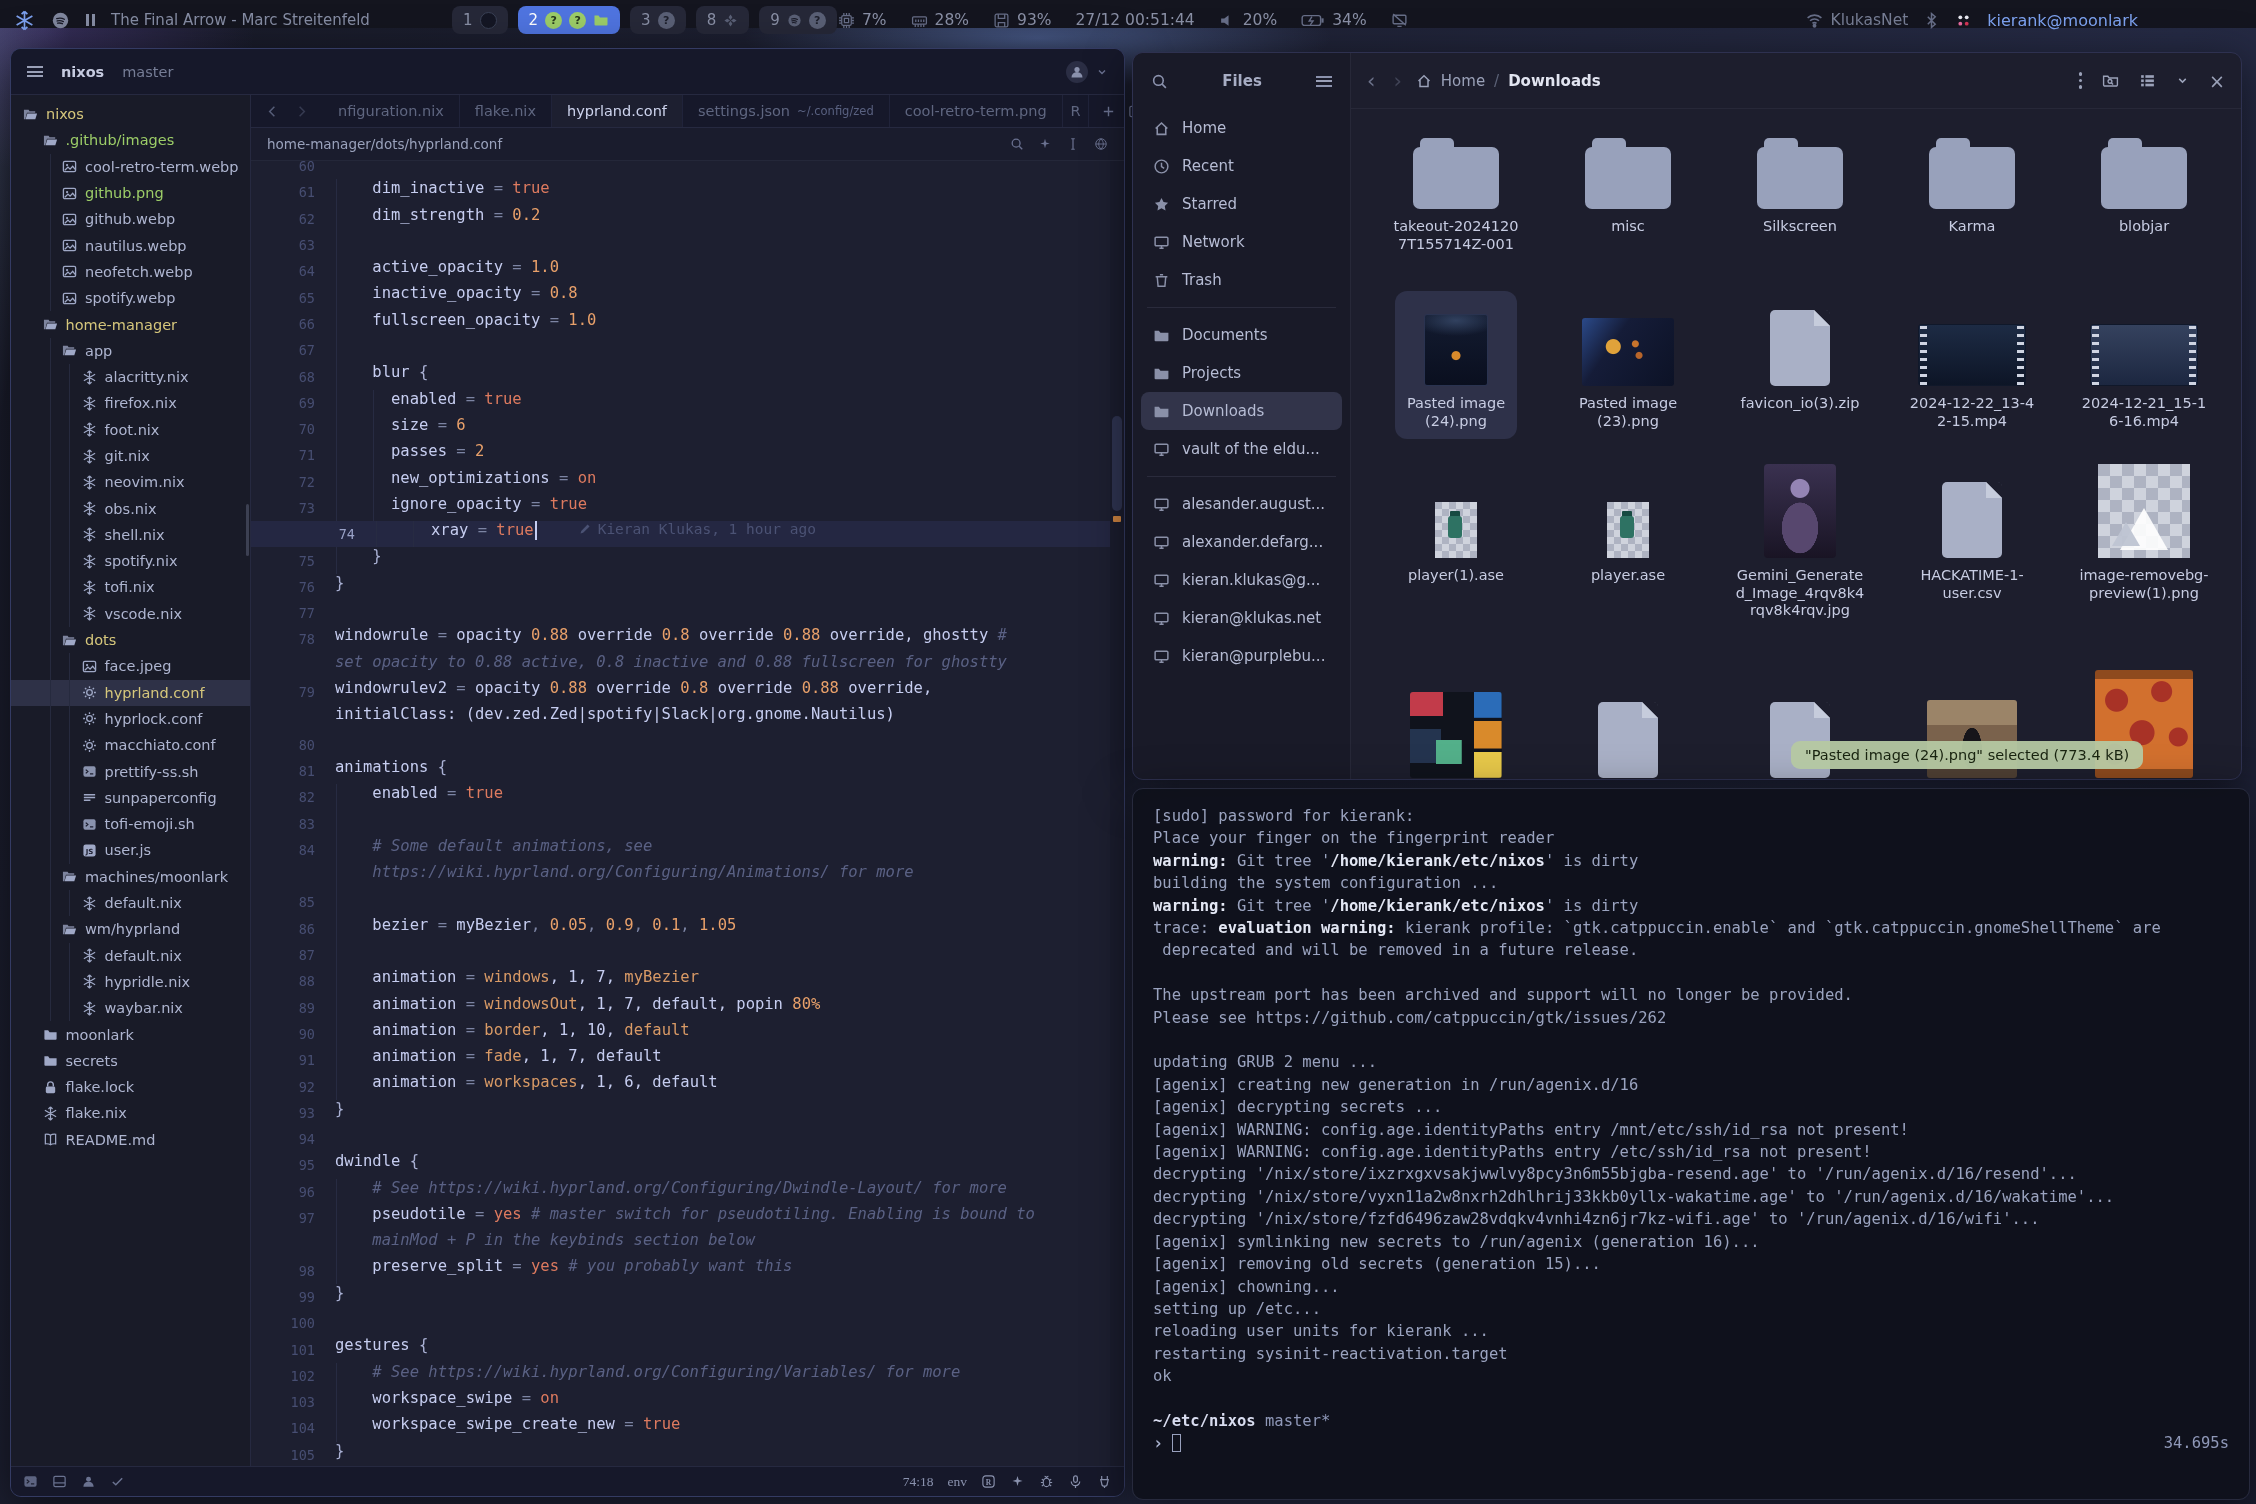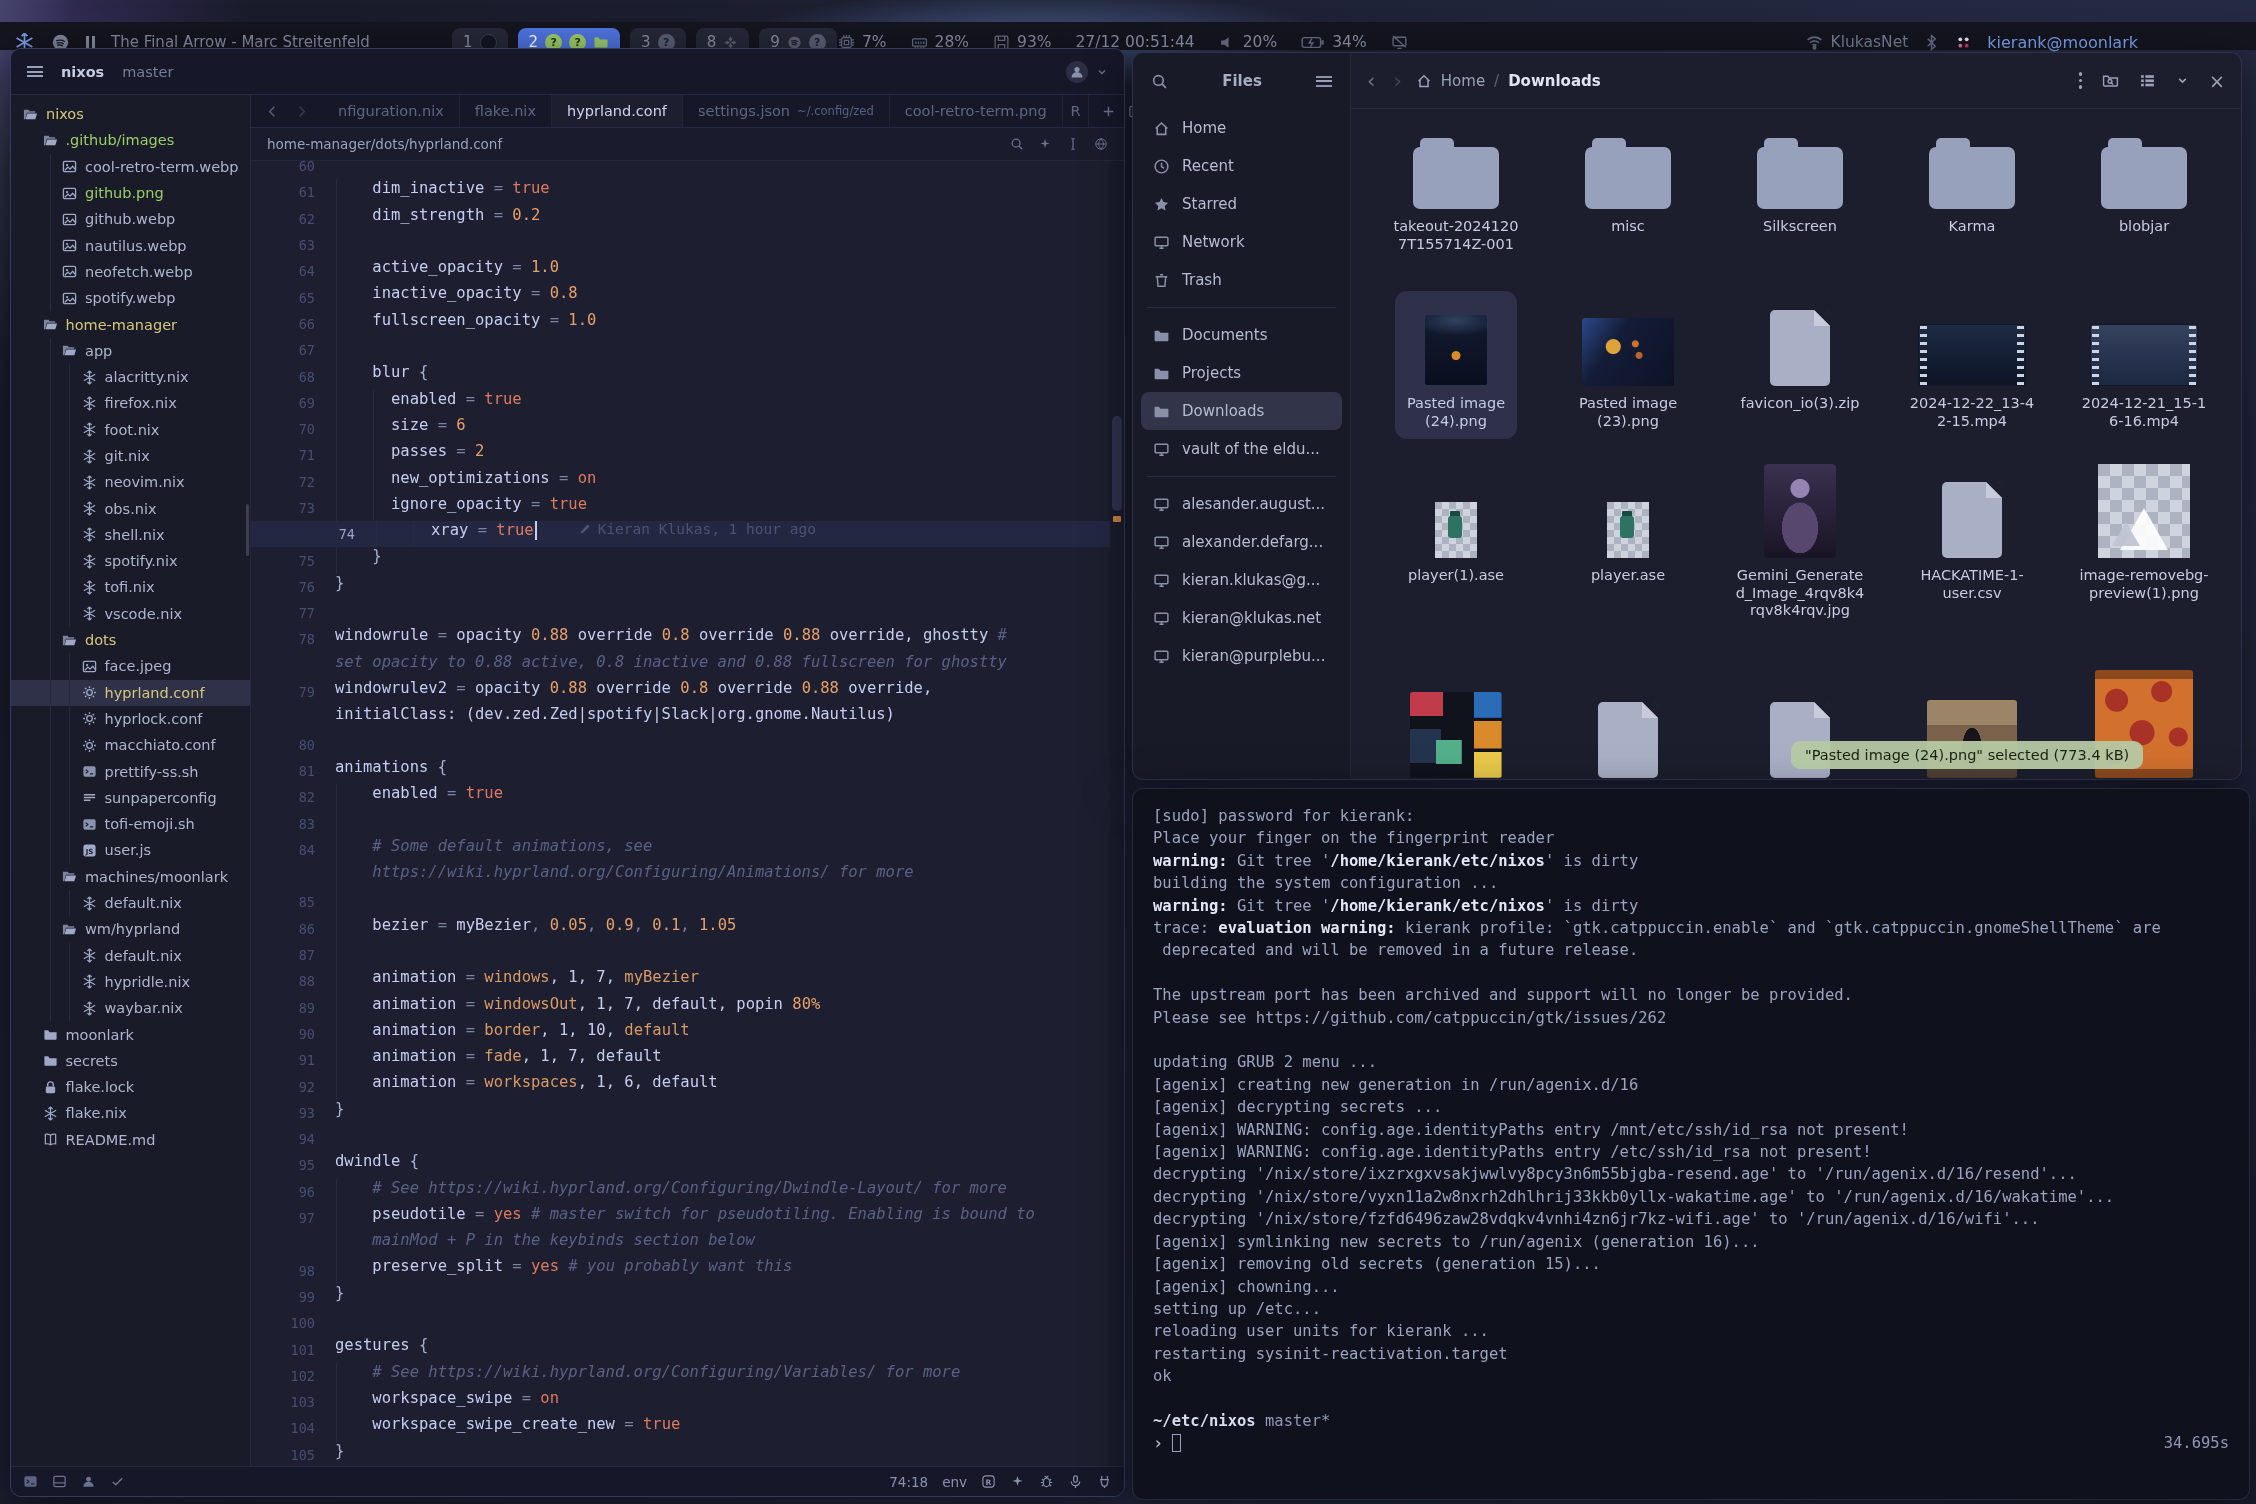--- a/index.html
+++ b/index.html
@@ -10,21 +10,21 @@
       radial-gradient(420px 70px at 46% 38px, rgba(130,170,255,.38), transparent 70%),
       radial-gradient(300px 200px at 2% 2%, rgba(120,90,200,.30), transparent 70%),
       linear-gradient(100deg, rgba(170,195,245,.22), transparent 3%),
       linear-gradient(118deg,#181a28 0%,#1e2134 38%,#252a44 72%,#1a1d30 100%);
     position:relative; color:#c6cbe0;
   }
   .ic { display:inline-flex; align-items:center; justify-content:center; }
   .ic svg { width:100%; height:100%; display:block; }
 
   
-  #waybar { position:absolute; left:0; top:0; width:2256px; height:28px; background:#14151f;margin-top:22px; }
+  #waybar { position:absolute; left:0; top:0; width:2256px; height:28px; background:#14151f; }
   .bar-left { position:absolute; left:14px; top:0; height:40px; display:flex; align-items:center; gap:16px; }
   .logo { width:21px; height:21px; color:#7ca0ee; }
   .bar-spotify { width:19px; height:19px; color:#80879e; }
   .pauseglyph { display:inline-flex; gap:3px; }
   .pauseglyph i { width:3px; height:12px; background:#868da4; display:block; }
   .media-title { font-size:15px; color:#868da4; }
   #workspaces { position:absolute; left:452px; top:6px; display:flex; gap:10px; }
   .pill { height:28px; border-radius:8px; background:#262838; display:flex; align-items:center; gap:7px; padding:0 11px; color:#8a90a6; font-size:15px; }
   .pill.on { background:#4f74e0; color:#fff; }
   .wic { width:17px; height:17px; border-radius:50%; display:inline-flex; align-items:center; justify-content:center; font-size:11px; font-weight:bold; }
@@ -83,21 +83,21 @@
   .cguide { position:absolute; top:0; bottom:0; width:1px; background:#272b42; }
   .t-id { color:#c6cdf0; } .t-op { color:#7c84a3; } .t-num { color:#e8a06a; }
   .t-bool { color:#dd7a5f; } .t-str { color:#d99a66; } .t-pun { color:#aab1d4; }
   .t-com { color:#5a6184; font-style:italic; }
   .ccursor { display:inline-block; width:2px; height:19px; background:#c5cdf2; margin-left:1px; }
   .blame { margin-left:42px; color:#4b5274; display:inline-flex; align-items:center; gap:7px; font-size:14.5px; }
   .blame .ic { width:12px; height:12px; color:#4b5274; }
   .z-scrollbar { position:absolute; right:0; top:0; bottom:0; width:14px; background:rgba(22,24,42,.4); }
   .z-scrollbar .thumb { position:absolute; left:2px; right:2px; top:255px; height:95px; background:#2e3350; border-radius:5px; }
   .z-scrollbar .mark { position:absolute; left:3px; width:8px; height:6px; top:355px; background:#c9813f; border-radius:1px; }
-  .z-status { height:30px; background:#16182a; border-top:1px solid #262940; border-radius:0 0 10px 10px; display:flex; align-items:center; padding:0 12px; gap:14px; color:#6a7290; font-size:13.5px; flex:0 0 auto; }
+  .z-status { height:30px; background:#16182a; border-top:1px solid #262940; border-radius:0 0 10px 10px; display:flex; align-items:center; padding:0 12px; gap:14px; color:#6a7290; font-size:13.5px; flex:0 0 auto;font-family:Liberation Serif, serif; }
   .z-status .ic { width:15px; height:15px; }
   .z-status-right { margin-left:auto; display:flex; align-items:center; gap:14px; color:#8a92ae; }
 
   
   #files { left:1132px; top:52px; width:1110px; height:728px; background:#1d1e2d; border:1px solid #2e3150; overflow:hidden; }
   .f-side { position:absolute; left:0; top:0; bottom:0; width:218px; background:#191a28; border-right:1px solid #272838; border-radius:10px 0 0 10px; }
   .f-side-hdr { height:56px; display:flex; align-items:center; padding:0 18px; }
   .f-title { flex:1; text-align:center; font-weight:bold; font-size:15px; color:#a7adc4; }
   .f-side-hdr .ic { width:17px; height:17px; color:#8b92ad; }
   .srow { height:38px; margin:0 8px; border-radius:8px; display:flex; align-items:center; gap:12px; padding:0 12px; font-size:15px; color:#b6bcd4; white-space:nowrap; overflow:hidden; }

